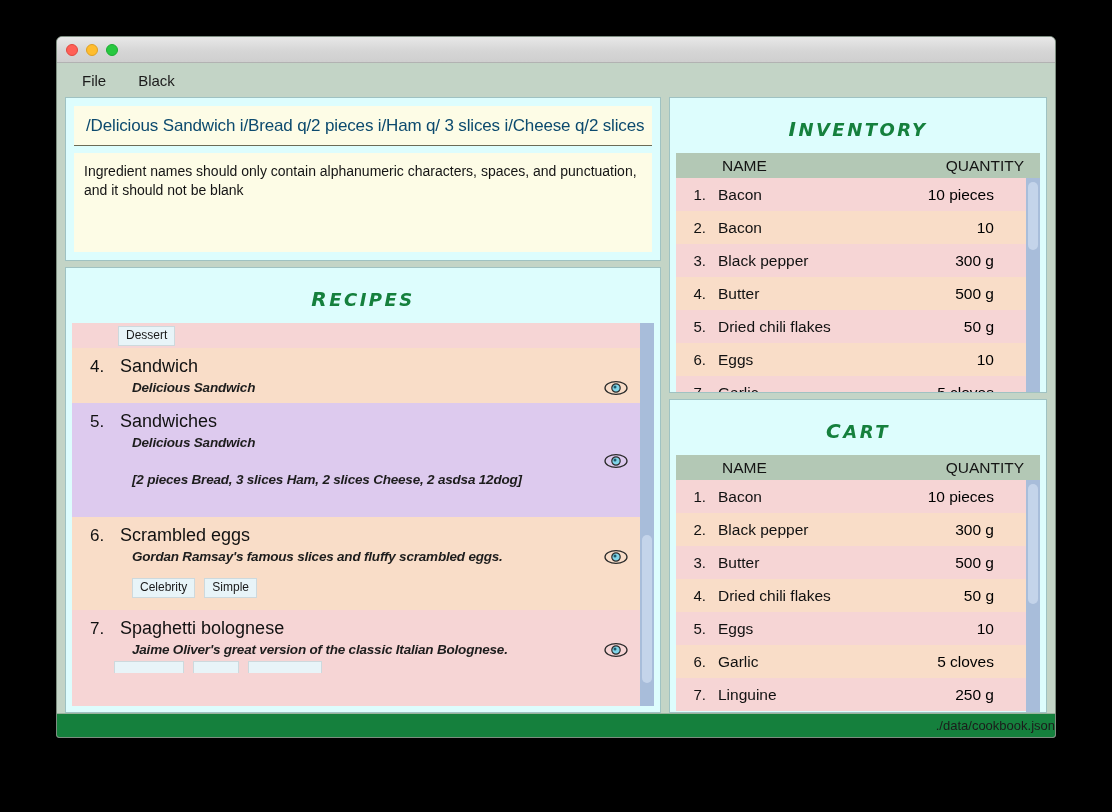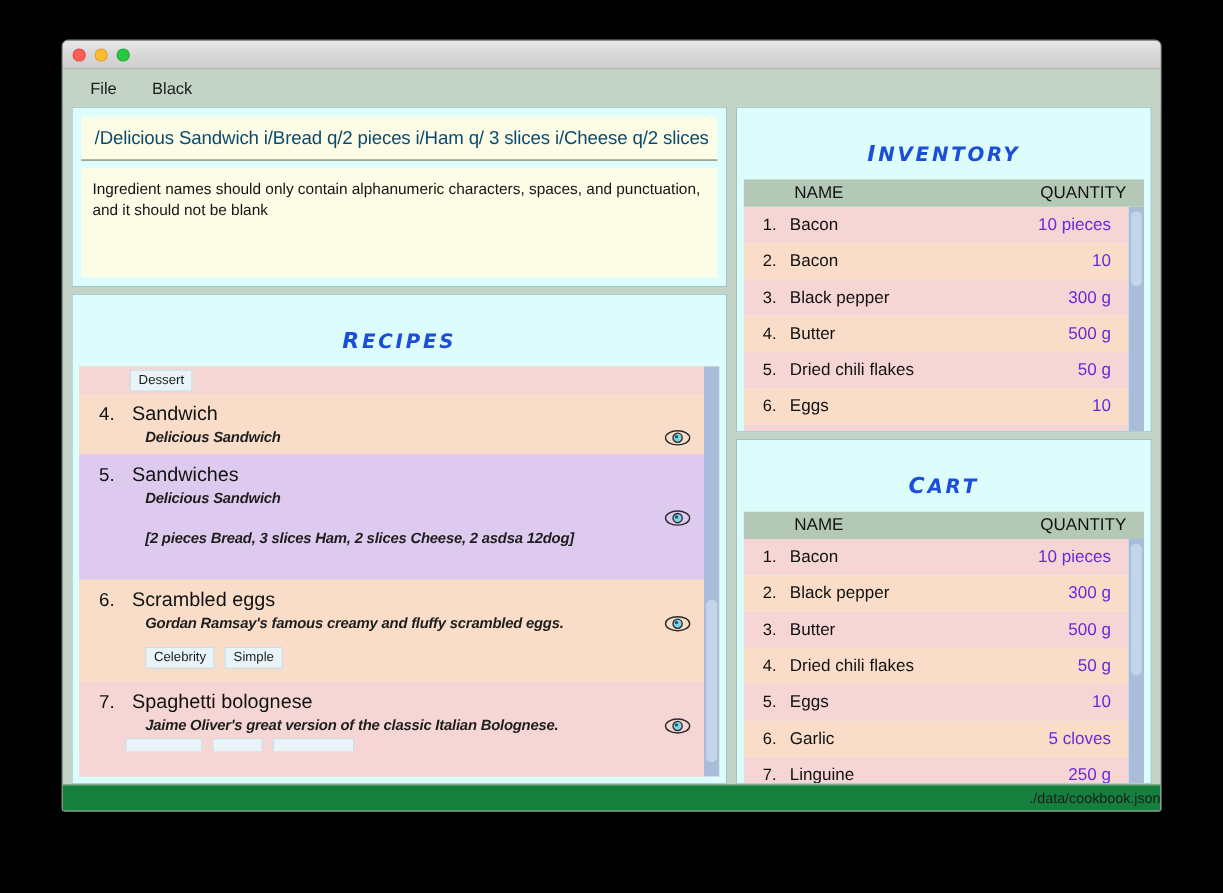--- a/index.html
+++ b/index.html
@@ -169,22 +169,22 @@
   }
 
   
   .section-title {
     text-align: center;
     font-family: "DejaVu Sans", sans-serif;
     font-weight: bold;
     font-style: italic;
     font-size: 25px;
     letter-spacing: 2.5px;
-    color: #1d4ed8;
-    padding: 21px 0 10px 0;
+    color: #15803d;
+    padding: 11px 0 10px 0;
     font-variant: small-caps;
     text-transform: lowercase;
   }
   .section-title::first-letter { font-size: 29px; }
 
   
   #recipes-panel {
     flex: 1 1 auto;
     display: flex;
     flex-direction: column;
@@ -368,23 +368,23 @@
     color: #111;
   }
   .td-name {
     flex: 1 1 auto;
     font-size: 15.5px;
     color: #111;
   }
   .td-qty {
     width: 190px;
     text-align: right;
-    padding-right: 16px;
+    padding-right: 32px;
     font-size: 15.5px;
-    color: #6d28d9;
+    color: #000000;
   }
 
   
   #status-bar {
     height: 24px;
     background: #15803d;
     border-top: 1px solid #9bb39e;
     display: flex;
     align-items: center;
     padding-left: 6px;
@@ -457,21 +457,21 @@
                 <circle cx="12" cy="8" r="4.2" fill="#7fd4e8" stroke="#2b2b2b" stroke-width="1.2"></circle>
                 <circle cx="11" cy="7" r="1.5" fill="#1d5a6b"></circle>
               </svg>
             </div>
 
             <div class="recipe-row tone-peach" style="padding-bottom:12px">
               <div class="recipe-head">
                 <span class="recipe-index">6.</span>
                 <span class="recipe-title">Scrambled eggs</span>
               </div>
-              <div class="recipe-desc">Gordan Ramsay's famous creamy and fluffy scrambled eggs.</div>
+              <div class="recipe-desc">Gordan Ramsay's famous slices and fluffy scrambled eggs.</div>
               <div class="recipe-tags">
                 <span class="tag">Celebrity</span>
                 <span class="tag">Simple</span>
               </div>
               <svg class="eye-icon" style="top:32px" viewBox="0 0 24 16">
                 <ellipse cx="12" cy="8" rx="11" ry="6.4" fill="none" stroke="#2b2b2b" stroke-width="1.3"></ellipse>
                 <circle cx="12" cy="8" r="4.2" fill="#7fd4e8" stroke="#2b2b2b" stroke-width="1.2"></circle>
                 <circle cx="11" cy="7" r="1.5" fill="#1d5a6b"></circle>
               </svg>
             </div>

